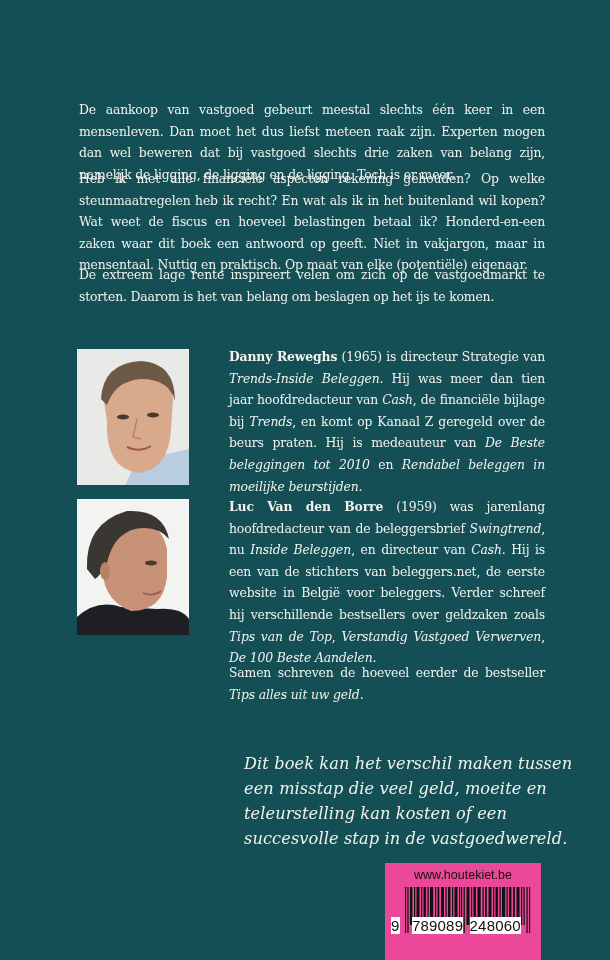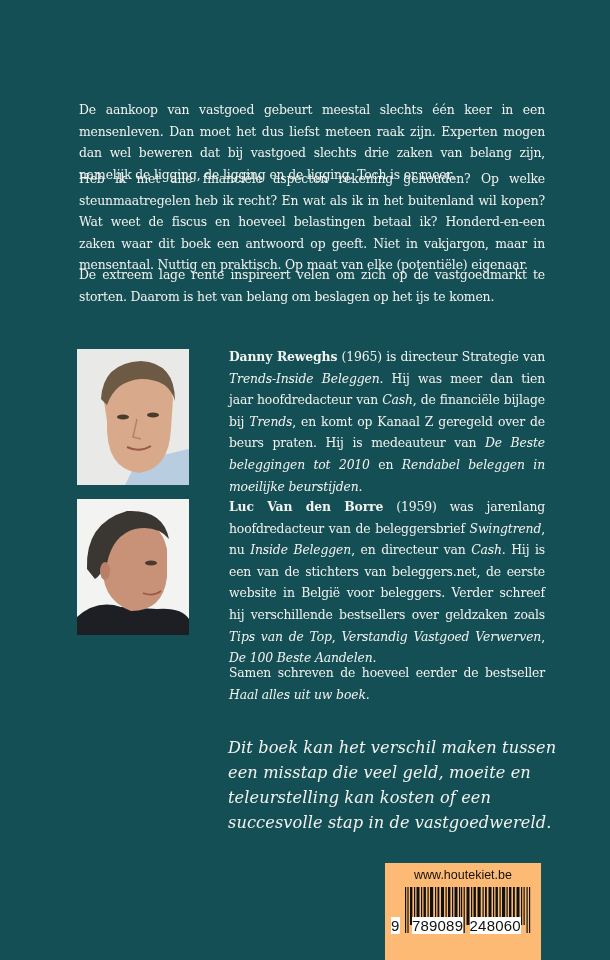--- a/index.html
+++ b/index.html
@@ -31,25 +31,25 @@
   .bio i { font-style:italic; }
   .photo {
     position:absolute; left:77px; width:112px; height:136px;
     overflow:hidden; background:#ececec;
   }
   .photo1 { top:349px; }
   .photo2 { top:499px; background:#f4f4f4; }
   .quote {
     position:absolute; left:228px; top:735px; width:340px;
     font-style:italic; font-size:16.2px; line-height:25px;
-    letter-spacing:0.1px; margin:0;
+    letter-spacing:0.1px; margin:16px;
   }
   .barcode-box {
     position:absolute; left:385px; top:863px; width:156px; height:97px;
-    background:#fdba74; color:#111;
+    background:#ec4899; color:#111;
   }
   .bc-url {
     position:absolute; top:5px; left:0; width:100%; text-align:center;
     font-family:"Liberation Sans", sans-serif; font-size:12.5px; color:#111;
   }
   .bc-bars { position:absolute; top:24px; left:20px; width:126px; height:46px; }
   .bc-num {
     position:absolute; top:54px; left:6px;
     font-family:"Liberation Sans", sans-serif; font-size:15px; color:#111;
     letter-spacing:0.2px;
@@ -89,21 +89,21 @@
     <ellipse cx="74" cy="64" rx="6" ry="2.5" fill="#4a3a2e"></ellipse>
     <path d="M66 94 Q76 98 84 92" stroke="#9a5a48" stroke-width="1.8" fill="none"></path>
     <ellipse cx="28" cy="72" rx="5" ry="9" fill="#b88068"></ellipse>
   </svg>
 </div>
 <div class="bio bio2">
   <b>Luc Van den Borre</b><span> (1959) was jarenlang hoofdredacteur van de beleggersbrief </span><i>Swingtrend</i><span>, nu </span><i>Inside Beleggen</i><span>, en directeur van </span><i>Cash</i><span>. Hij is een van de stichters van beleggers.net, de eerste website in België voor beleggers. Verder schreef hij verschillende bestsellers over geldzaken zoals </span><i>Tips van de Top</i><span>, </span><i>Verstandig Vastgoed Verwerven</i><span>, </span><i>De 100 Beste Aandelen</i><span>.</span>
 </div>
 
 <div class="bio bio3">
-  <span>Samen schreven de hoeveel eerder de bestseller </span><i>Haal alles uit uw boek</i><span>.</span>
+  <span>Samen schreven de hoeveel eerder de bestseller </span><i>Tips alles uit uw geld</i><span>.</span>
 </div>
 
 <p class="quote">Dit boek kan het verschil maken tussen een misstap die veel geld, moeite en teleurstelling kan kosten of een succesvolle stap in de vastgoedwereld.</p>
 
 <div class="barcode-box">
   <div class="bc-url">www.houtekiet.be</div>
   <svg class="bc-bars" viewBox="0 0 126 46" preserveAspectRatio="none">
     <g fill="#111">
       <rect x="0" y="0" width="1.2" height="46"></rect>
         <rect x="2.4" y="0" width="1.2" height="46"></rect>

